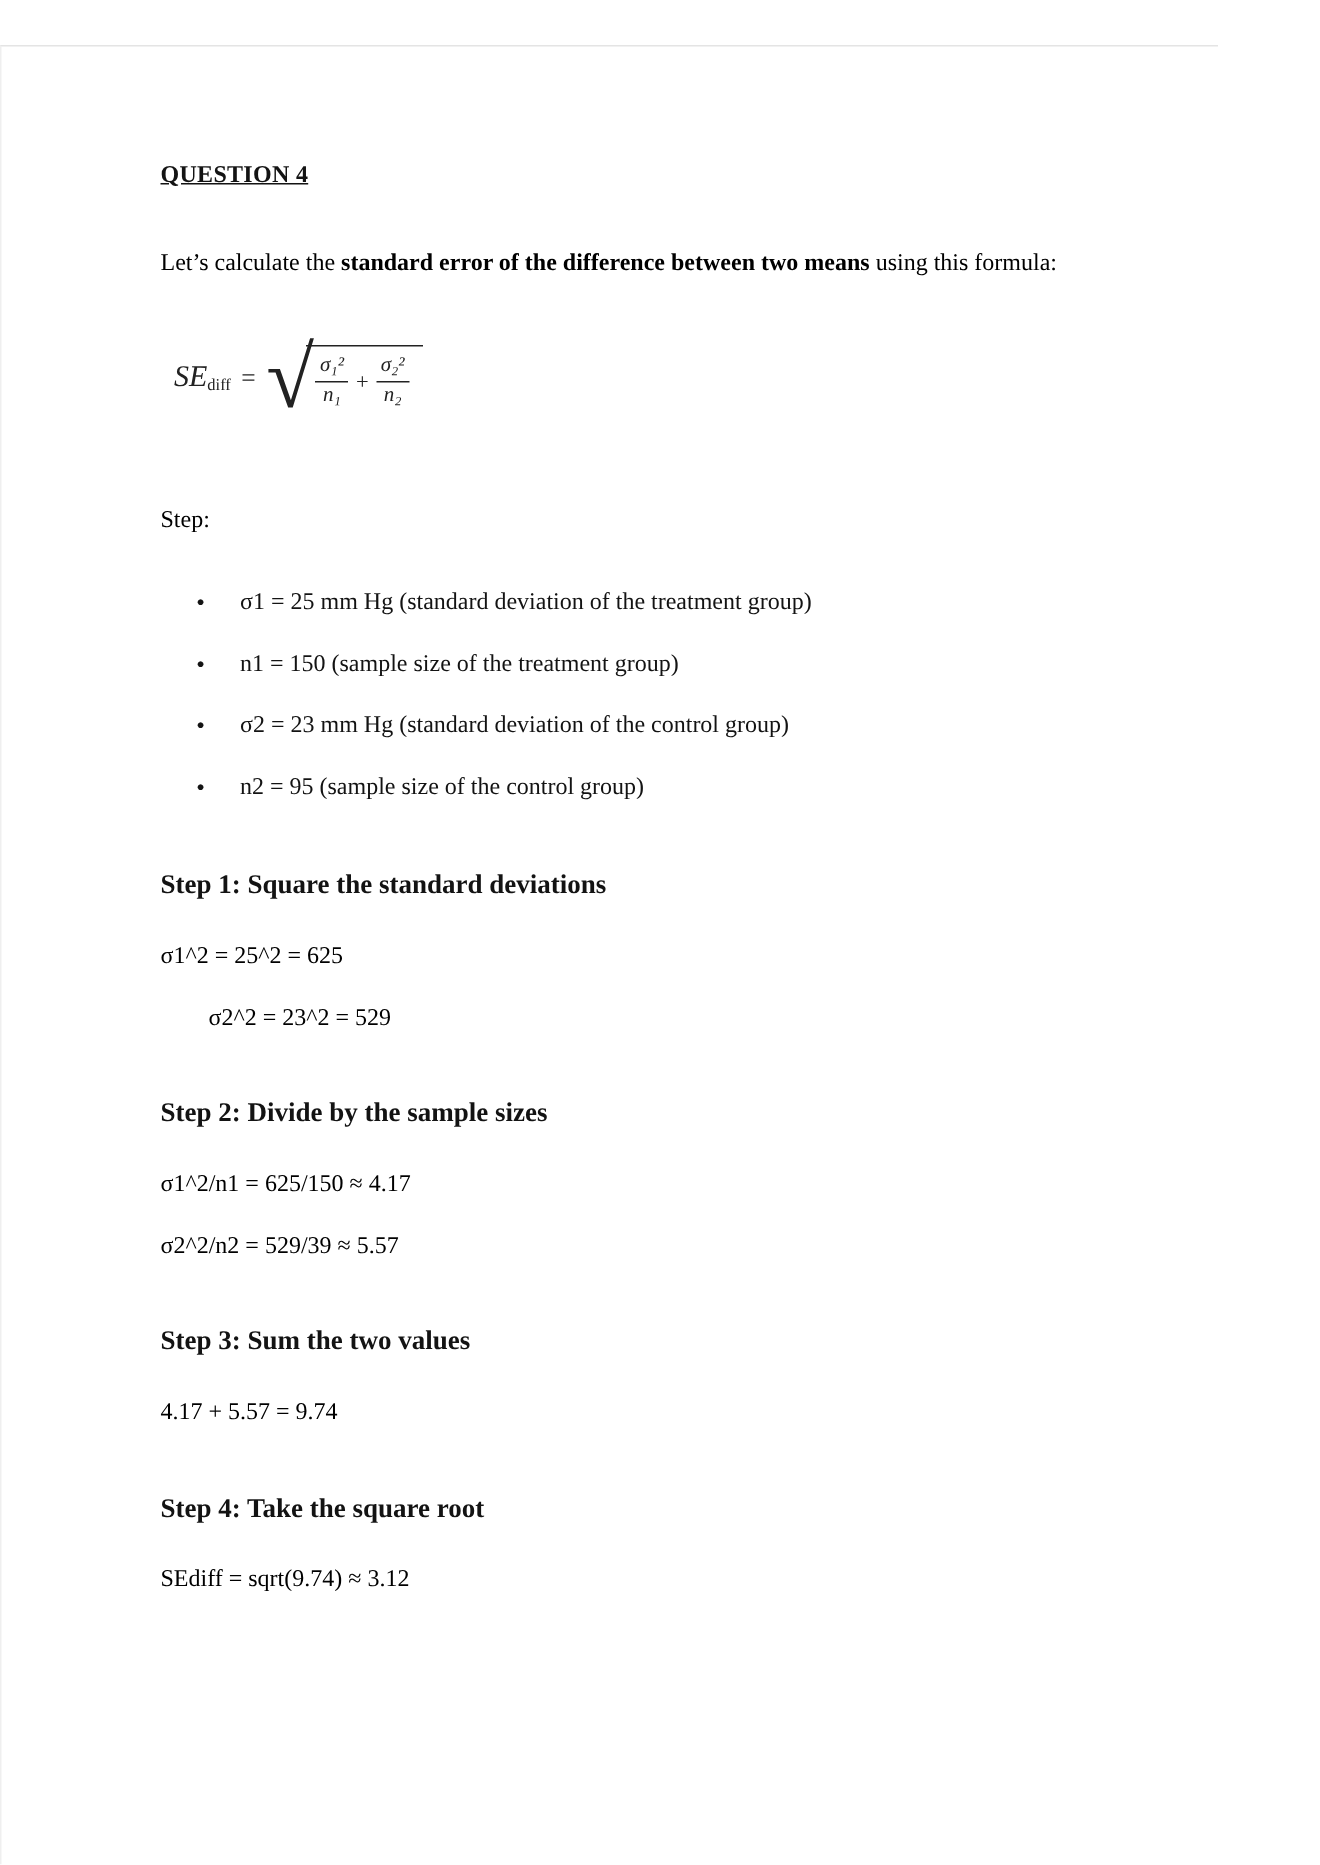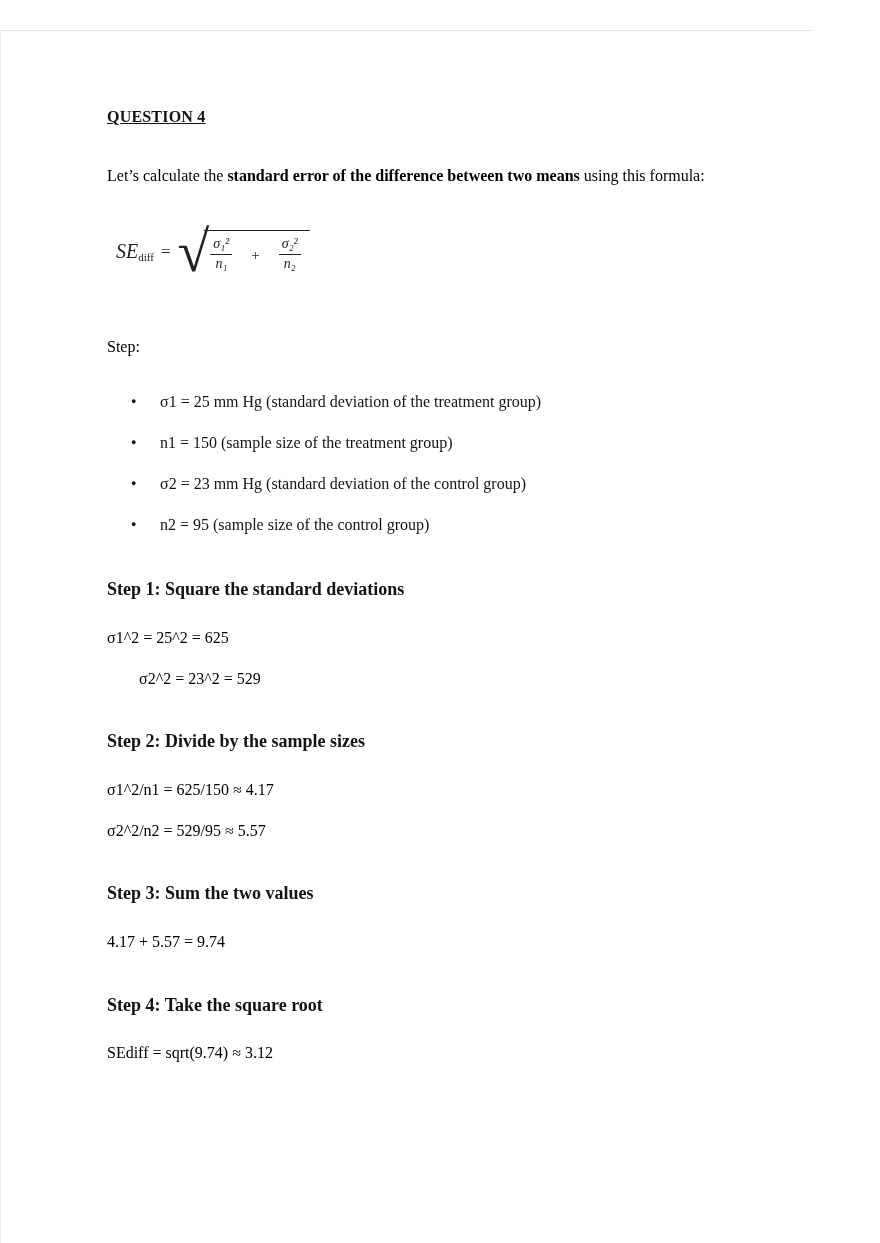--- a/index.html
+++ b/index.html
@@ -69,21 +69,21 @@
     font-size: 58px;
     font-weight: 200;
     line-height: 0.82;
     margin-right: -5px;
     color: #222222;
   }
   .sqrt .sqrt-content {
     border-top: 1.6px solid #222222;
     display: inline-flex;
     align-items: center;
-    gap: 19px;
+    gap: 5px;
     padding: 6px 9px 2px 6px;
   }
   .frac {
     display: inline-flex;
     flex-direction: column;
     align-items: center;
     font-size: 14px;
     line-height: 1.05;
   }
   .frac .num {
@@ -167,21 +167,21 @@
       <span>n2 = 95 (sample size of the control group)</span>
     </li>
   </ul>
 
   <div class="block step-heading" style="top:578px;">Step 1: Square the standard deviations</div>
   <div class="block body-text" style="top:628px;">σ1^2 = 25^2 = 625</div>
   <div class="block body-text" style="top:669px;margin-left:32px;">σ2^2 = 23^2 = 529</div>
 
   <div class="block step-heading" style="top:730px;">Step 2: Divide by the sample sizes</div>
   <div class="block body-text" style="top:780px;">σ1^2/n1 = 625/150 ≈ 4.17</div>
-  <div class="block body-text" style="top:821px;">σ2^2/n2 = 529/95 ≈ 5.57</div>
+  <div class="block body-text" style="top:821px;">σ2^2/n2 = 529/39 ≈ 5.57</div>
 
   <div class="block step-heading" style="top:882px;">Step 3: Sum the two values</div>
   <div class="block body-text" style="top:932px;">4.17 + 5.57 = 9.74</div>
 
   <div class="block step-heading" style="top:994px;">Step 4: Take the square root</div>
   <div class="block body-text" style="top:1043px;">SEdiff = sqrt(9.74) ≈ 3.12</div>
 
 </div>
 
 </body></html>

